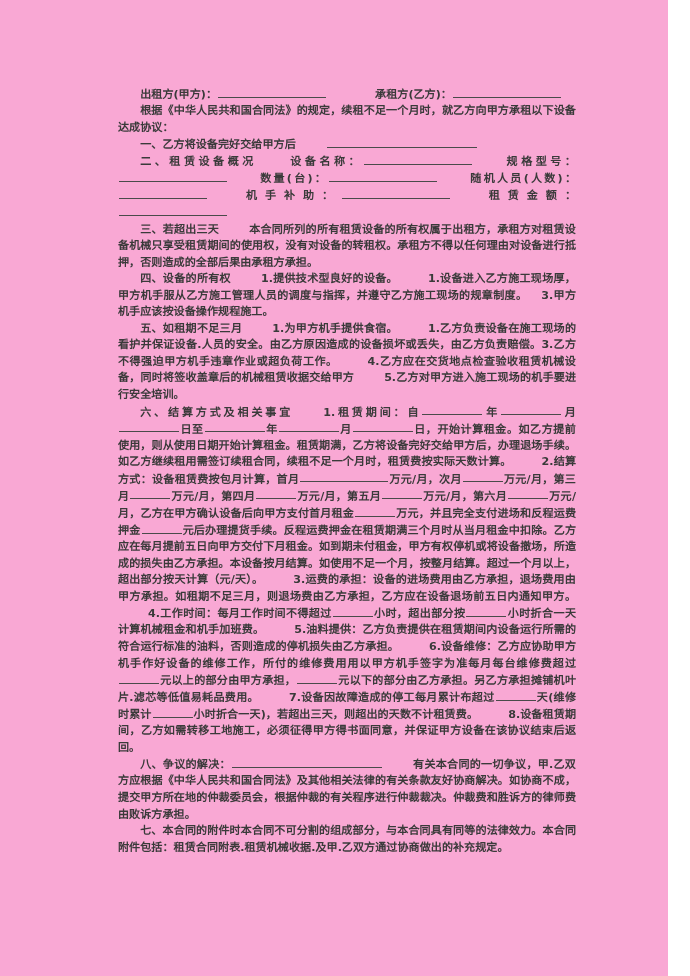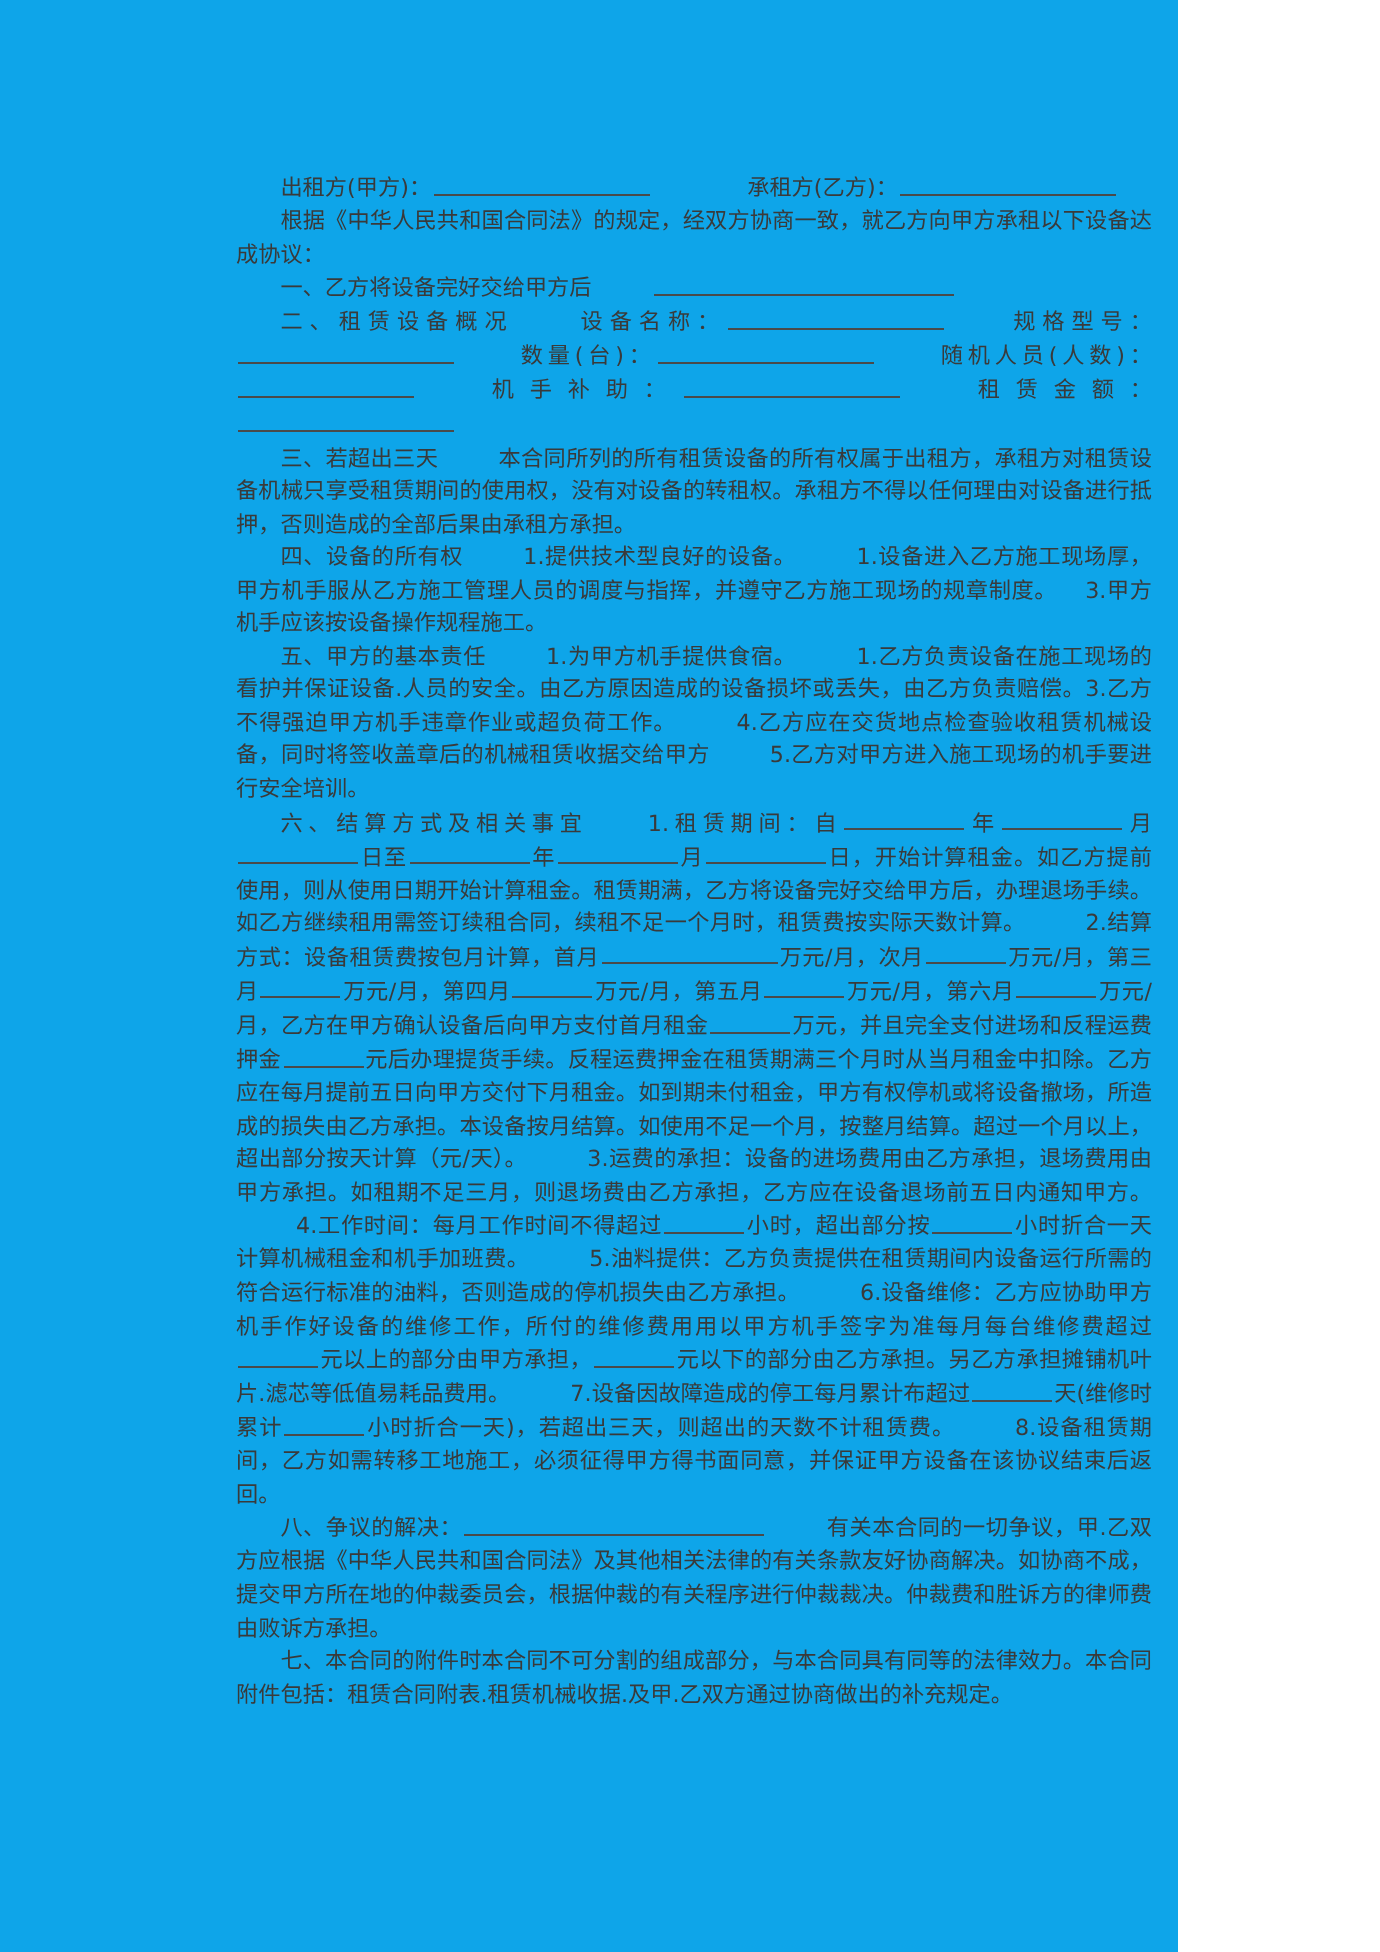--- a/index.html
+++ b/index.html
@@ -10,24 +10,25 @@
   }
   body {
     width: 690px;
     height: 976px;
     font-family: "DejaVu Sans", "Liberation Sans", sans-serif;
     color: #333333;
     overflow: hidden;
   }
   #page {
     position: relative;
-    width: 589px;
+    width: 668px;
     height: 976px;
-    background: #0ea5e9;
+    background: #f9a8d4;
     box-sizing: border-box;
+    font-weight: bold;
   }
   #doc-body {
     position: absolute;
     left: 118px;
     top: 86px;
     width: 458px;
     font-size: 11.1px;
     line-height: 16.55px;
     text-align: justify;
     text-justify: inter-character;
@@ -64,31 +65,31 @@
   .gap-lg { display: inline-block; width: 48px; }
 </style>
 </head>
 <body>
 
 <div id="page">
   <div id="doc-body">
 
     <p class="para indent"><span>出租方(甲方)：</span><span class="blank b-xl"></span><span class="gap-lg"></span><span>承租方(乙方)：</span><span class="blank b-xl"></span></p>
 
-    <p class="para indent">根据《中华人民共和国合同法》的规定，经双方协商一致，就乙方向甲方承租以下设备达成协议：</p>
+    <p class="para indent">根据《中华人民共和国合同法》的规定，续租不足一个月时，就乙方向甲方承租以下设备达成协议：</p>
 
     <p class="para indent"><span>一、乙方将设备完好交给甲方后</span><span class="gap-md"></span><span class="blank b-xxl"></span></p>
 
     <p class="para indent"><span>二、租赁设备概况</span><span class="gap-md"></span><span>设备名称：</span><span class="blank b-xl"></span><span class="gap-md"></span><span>规格型号：</span><span class="blank b-xl"></span><span class="gap-md"></span><span>数量(台)：</span><span class="blank b-xl"></span><span class="gap-md"></span><span>随机人员(人数)：</span><span class="blank b-lg"></span><span class="gap-md"></span><span>机手补助：</span><span class="blank b-xl"></span><span class="gap-md"></span><span>租赁金额：</span><span class="blank b-xl"></span></p>
 
     <p class="para indent"><span>三、若超出三天</span><span class="gap-md"></span><span>本合同所列的所有租赁设备的所有权属于出租方，承租方对租赁设备机械只享受租赁期间的使用权，没有对设备的转租权。承租方不得以任何理由对设备进行抵押，否则造成的全部后果由承租方承担。</span></p>
 
     <p class="para indent"><span>四、设备的所有权</span><span class="gap-md"></span><span>1.提供技术型良好的设备。</span><span class="gap-md"></span><span>1.设备进入乙方施工现场厚，甲方机手服从乙方施工管理人员的调度与指挥，并遵守乙方施工现场的规章制度。</span><span class="gap-sm"></span><span>3.甲方机手应该按设备操作规程施工。</span></p>
 
-    <p class="para indent"><span>五、甲方的基本责任</span><span class="gap-md"></span><span>1.为甲方机手提供食宿。</span><span class="gap-md"></span><span>1.乙方负责设备在施工现场的看护并保证设备.人员的安全。由乙方原因造成的设备损坏或丢失，由乙方负责赔偿。</span><span>3.乙方不得强迫甲方机手违章作业或超负荷工作。</span><span class="gap-md"></span><span>4.乙方应在交货地点检查验收租赁机械设备，同时将签收盖章后的机械租赁收据交给甲方</span><span class="gap-md"></span><span>5.乙方对甲方进入施工现场的机手要进行安全培训。</span></p>
+    <p class="para indent"><span>五、如租期不足三月</span><span class="gap-md"></span><span>1.为甲方机手提供食宿。</span><span class="gap-md"></span><span>1.乙方负责设备在施工现场的看护并保证设备.人员的安全。由乙方原因造成的设备损坏或丢失，由乙方负责赔偿。</span><span>3.乙方不得强迫甲方机手违章作业或超负荷工作。</span><span class="gap-md"></span><span>4.乙方应在交货地点检查验收租赁机械设备，同时将签收盖章后的机械租赁收据交给甲方</span><span class="gap-md"></span><span>5.乙方对甲方进入施工现场的机手要进行安全培训。</span></p>
 
     <p class="para indent"><span>六、结算方式及相关事宜</span><span class="gap-md"></span><span>1.租赁期间：自</span><span class="blank b-md"></span><span>年</span><span class="blank b-md"></span><span>月</span><span class="blank b-md"></span><span>日至</span><span class="blank b-md"></span><span>年</span><span class="blank b-md"></span><span>月</span><span class="blank b-md"></span><span>日，开始计算租金。如乙方提前使用，则从使用日期开始计算租金。租赁期满，乙方将设备完好交给甲方后，办理退场手续。如乙方继续租用需签订续租合同，续租不足一个月时，租赁费按实际天数计算。</span><span class="gap-md"></span><span>2.结算方式：设备租赁费按包月计算，首月</span><span class="blank b-lg"></span><span>万元/月，次月</span><span class="blank b-sm"></span><span>万元/月，第三月</span><span class="blank b-sm"></span><span>万元/月，第四月</span><span class="blank b-sm"></span><span>万元/月，第五月</span><span class="blank b-sm"></span><span>万元/月，第六月</span><span class="blank b-sm"></span><span>万元/月，乙方在甲方确认设备后向甲方支付首月租金</span><span class="blank b-sm"></span><span>万元，并且完全支付进场和反程运费押金</span><span class="blank b-sm"></span><span>元后办理提货手续。反程运费押金在租赁期满三个月时从当月租金中扣除。乙方应在每月提前五日向甲方交付下月租金。如到期未付租金，甲方有权停机或将设备撤场，所造成的损失由乙方承担。本设备按月结算。如使用不足一个月，按整月结算。超过一个月以上，超出部分按天计算（元/天）。</span><span class="gap-md"></span><span>3.运费的承担：设备的进场费用由乙方承担，退场费用由甲方承担。如租期不足三月，则退场费由乙方承担，乙方应在设备退场前五日内通知甲方。</span><span class="gap-md"></span><span>4.工作时间：每月工作时间不得超过</span><span class="blank b-sm"></span><span>小时，超出部分按</span><span class="blank b-sm"></span><span>小时折合一天计算机械租金和机手加班费。</span><span class="gap-md"></span><span>5.油料提供：乙方负责提供在租赁期间内设备运行所需的符合运行标准的油料，否则造成的停机损失由乙方承担。</span><span class="gap-md"></span><span>6.设备维修：乙方应协助甲方机手作好设备的维修工作，所付的维修费用用以甲方机手签字为准每月每台维修费超过</span><span class="blank b-sm"></span><span>元以上的部分由甲方承担，</span><span class="blank b-sm"></span><span>元以下的部分由乙方承担。另乙方承担摊铺机叶片.滤芯等低值易耗品费用。</span><span class="gap-md"></span><span>7.设备因故障造成的停工每月累计布超过</span><span class="blank b-sm"></span><span>天(维修时累计</span><span class="blank b-sm"></span><span>小时折合一天)，若超出三天，则超出的天数不计租赁费。</span><span class="gap-md"></span><span>8.设备租赁期间，乙方如需转移工地施工，必须征得甲方得书面同意，并保证甲方设备在该协议结束后返回。</span></p>
 
     <p class="para indent"><span>八、争议的解决：</span><span class="blank b-xxl"></span><span class="gap-md"></span><span>有关本合同的一切争议，甲.乙双方应根据《中华人民共和国合同法》及其他相关法律的有关条款友好协商解决。如协商不成，提交甲方所在地的仲裁委员会，根据仲裁的有关程序进行仲裁裁决。仲裁费和胜诉方的律师费由败诉方承担。</span></p>
 
     <p class="para indent"><span>七、</span><span>本合同的附件时本合同不可分割的组成部分，与本合同具有同等的法律效力。本合同附件包括：租赁合同附表.租赁机械收据.及甲.乙双方通过协商做出的补充规定。</span></p>
 
   </div>
 </div>
 

